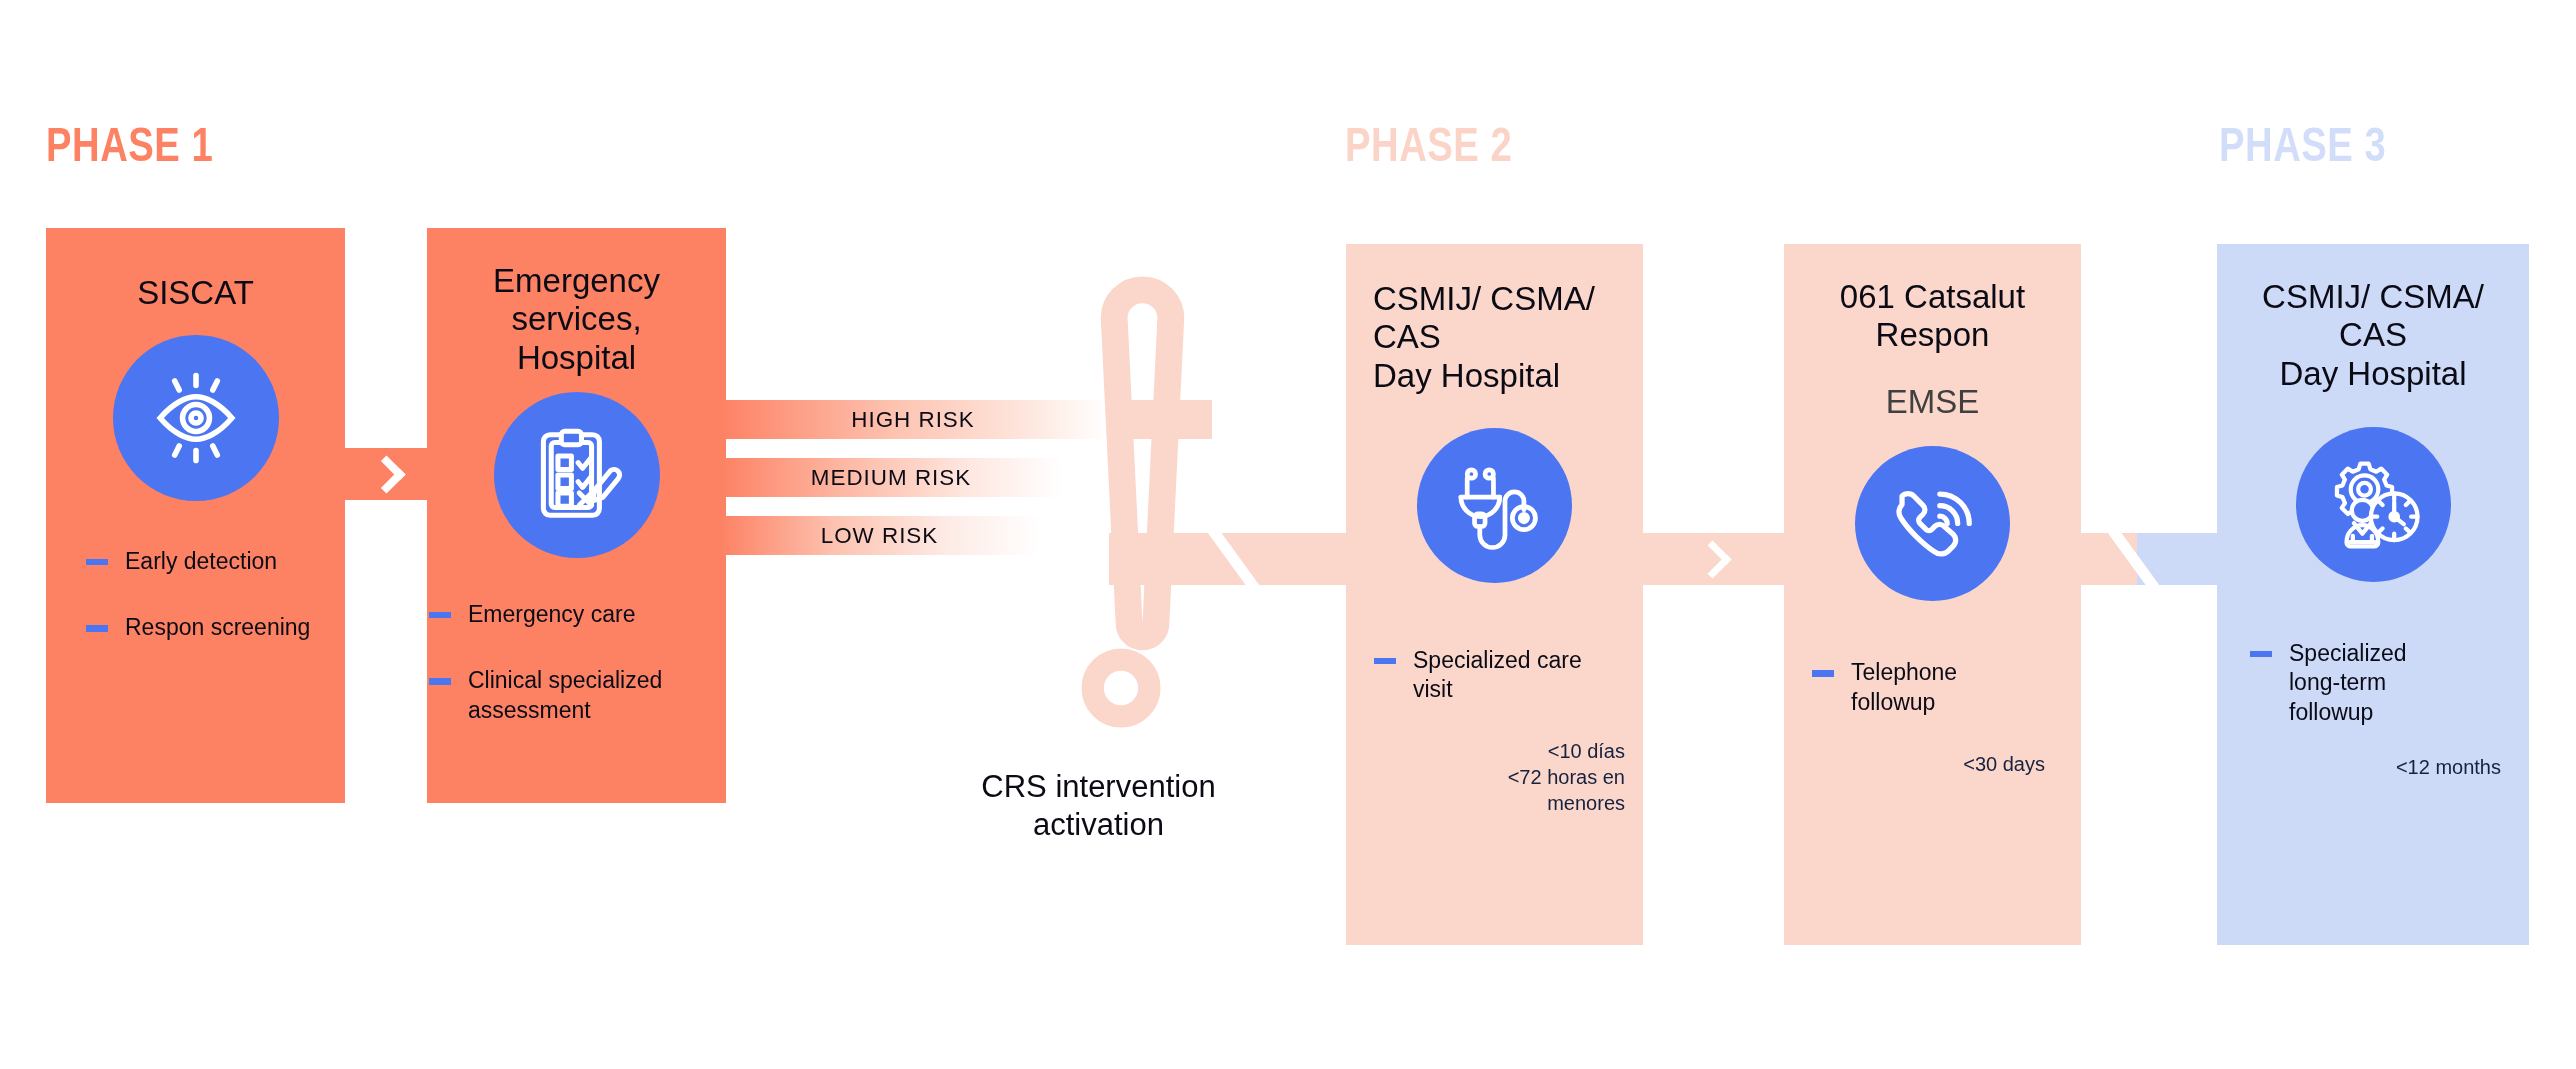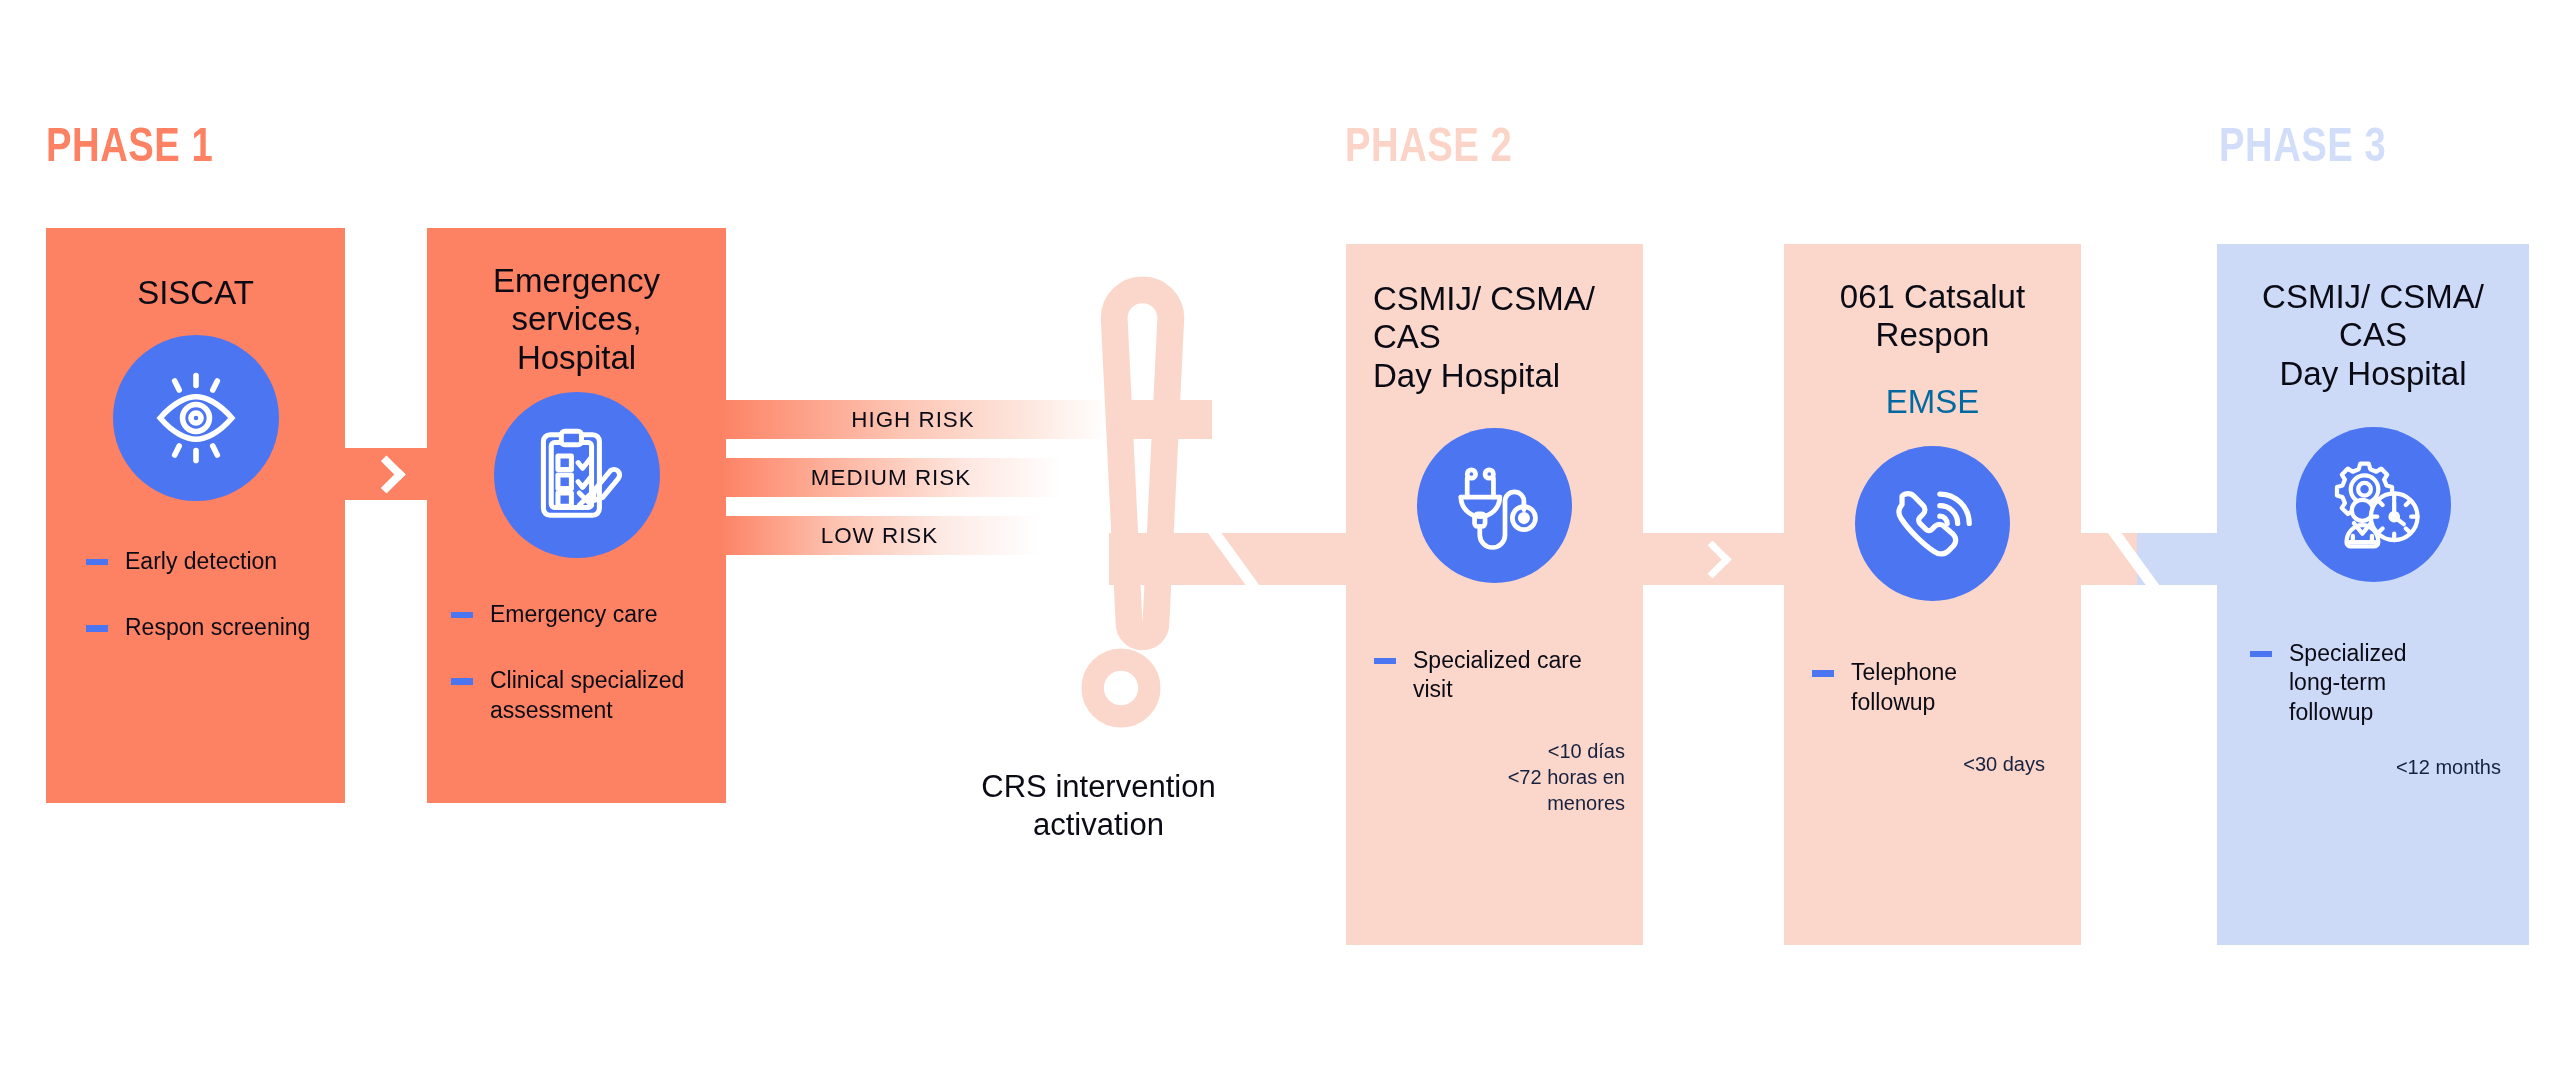--- a/index.html
+++ b/index.html
@@ -43,21 +43,21 @@
   .card-title {
     font-size: 33px;
     line-height: 1.16;
     color: #0b0b16;
     font-weight: 400;
     white-space: pre-line;
   }
   .card-subtitle {
     font-size: 33px;
     line-height: 1.16;
-    color: #0369a1;
+    color: #404040;
     font-weight: 400;
   }
   .icon-wrap {
     display: flex;
     align-items: center;
     justify-content: center;
   }
   .icon-circle {
     background: #4c75f2;
     border-radius: 50%;
@@ -105,21 +105,21 @@
 
   
   #card-emergency {
     left: 427px; top: 228px; width: 299px; height: 575px;
     background: #fd8163;
     align-items: center;
   }
   #card-emergency .card-title { margin-top: 34px; text-align: center; }
   #card-emergency .icon-wrap { margin-top: 15px; }
   #card-emergency .icon-circle { width: 166px; height: 166px; }
-  #card-emergency .bullets { margin-top: 42px; width: 100%; padding-left: 63px; padding-right: 9px; }
+  #card-emergency .bullets { margin-top: 42px; width: 100%; padding-left: 41px; padding-right: 9px; }
   #card-emergency .bullet + .bullet { margin-top: 37px; }
 
   
   #card-csmij2 {
     left: 1346px; top: 244px; width: 297px; height: 701px;
     background: #fbd7cb;
     align-items: flex-start;
   }
   #card-csmij2 .card-title { margin-top: 36px; padding-left: 27px; text-align: left; }
   #card-csmij2 .icon-wrap { margin-top: 33px; width: 100%; }

